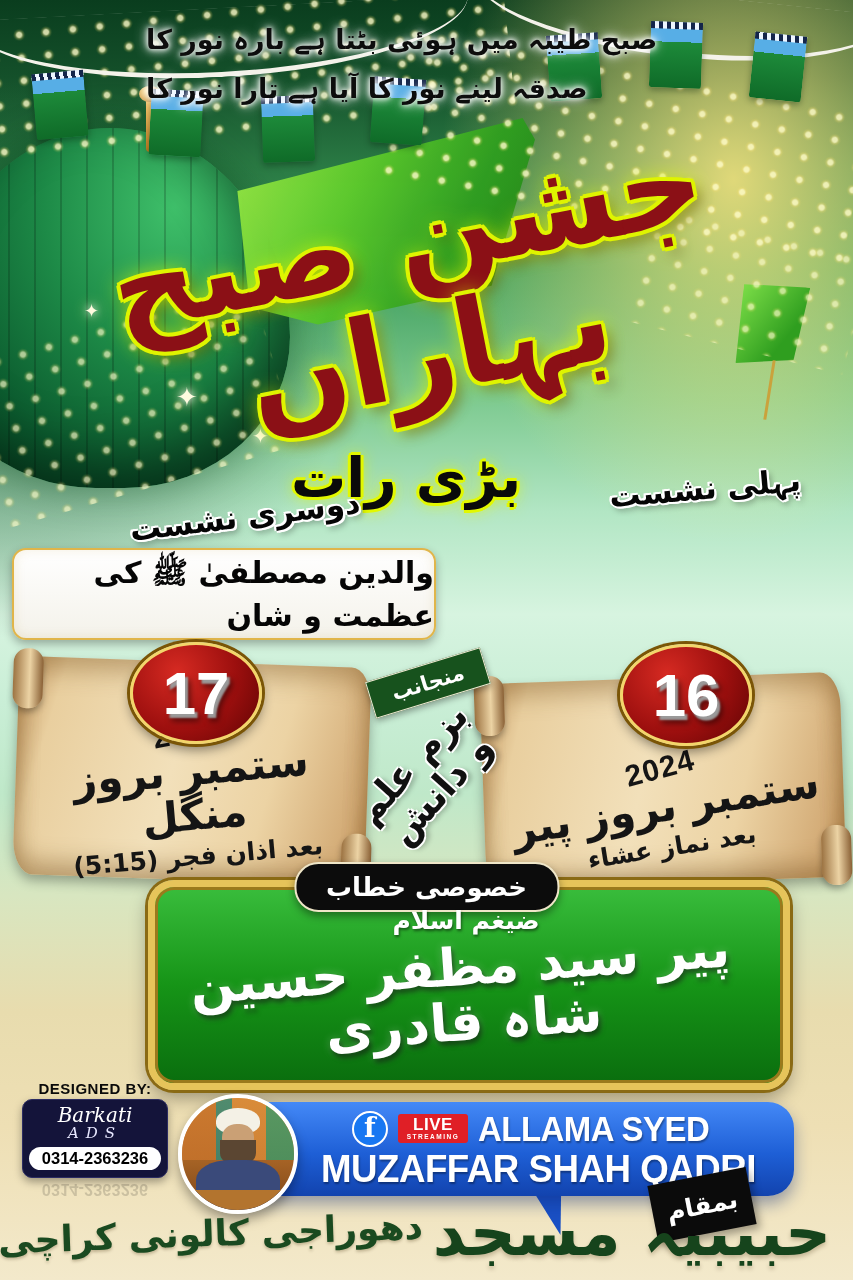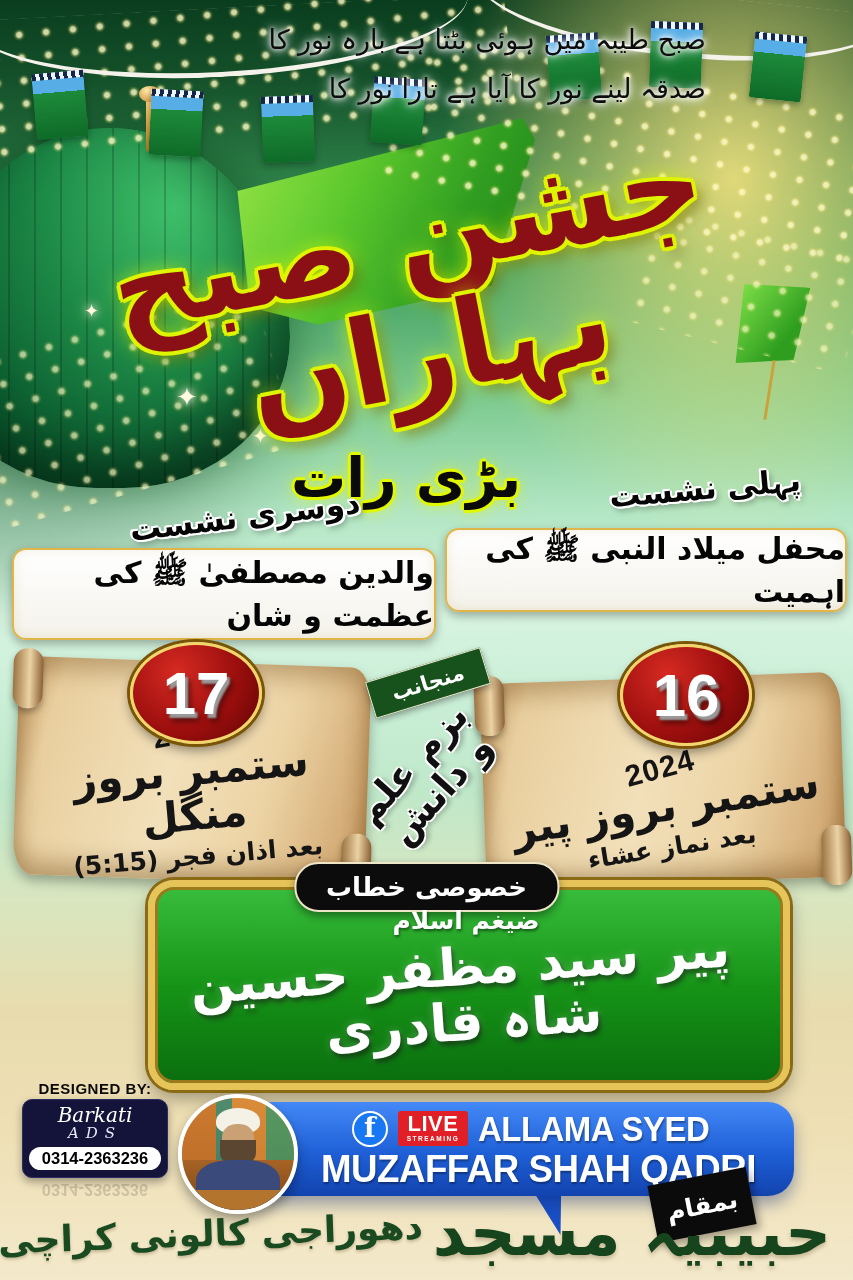--- a/index.html
+++ b/index.html
@@ -34,22 +34,22 @@
   .rope{border-bottom:5px solid #f4f2ea;border-radius:0 0 100% 100%/0 0 200% 200%;}
   .rope.r1{left:-30px;top:8px;width:500px;height:64px;transform:rotate(-3deg);}
   .rope.r2{left:470px;top:-6px;width:420px;height:58px;transform:rotate(6deg);}
   .bunt{width:52px;height:66px;border-radius:3px;
     background:linear-gradient(180deg,#bfe3ff 0 6px,#57aee6 6px 20px,#1d8a3a 20px,#0f6b28 100%);
     background-clip:padding-box;box-shadow:0 3px 6px rgba(0,30,10,.35);}
   .bunt::before{content:"";position:absolute;left:0;top:0;width:100%;height:7px;
     background:repeating-linear-gradient(90deg,#14254a 0 4px,#eef6ff 4px 8px);}
   .sparkle{color:#fffbe0;text-shadow:0 0 8px #fff,0 0 16px #ffe98a;font-size:26px;}
   
-  .couplet{left:146px;top:16px;width:560px;text-align:right;direction:rtl;color:#0d0d0d;
-    font-size:27px;font-weight:400;line-height:1.8;
+  .couplet{left:146px;top:16px;width:560px;text-align:left;direction:rtl;color:#0d0d0d;
+    font-size:27px;font-weight:700;line-height:1.8;
     text-shadow:0 0 5px #fff,0 0 9px #fff,0 0 14px rgba(255,255,255,.9);}
   .title{left:118px;top:128px;width:600px;height:330px;display:flex;align-items:center;justify-content:center;
     transform:rotate(-11deg);direction:rtl;text-align:center;color:#8b1016;
     font-size:118px;font-weight:900;line-height:1.0;
     text-shadow:4px 0 0 #dff400,-4px 0 0 #dff400,0 4px 0 #dff400,0 -4px 0 #dff400,
       3px 3px 0 #dff400,-3px 3px 0 #dff400,3px -3px 0 #dff400,-3px -3px 0 #dff400,
       0 0 22px rgba(222,255,0,.9),6px 8px 14px rgba(40,0,0,.45);}
   .subtitle{left:166px;top:446px;width:480px;text-align:center;direction:rtl;color:#0a0a0a;
     font-size:55px;font-weight:900;letter-spacing:6px;
     text-shadow:3px 0 0 #e2f800,-3px 0 0 #e2f800,0 3px 0 #e2f800,0 -3px 0 #e2f800,
@@ -120,21 +120,21 @@
     background:linear-gradient(180deg,#4489f7 0%,#1e5fd6 55%,#1243ae 100%);
     box-shadow:0 8px 16px rgba(10,40,120,.4);display:flex;flex-direction:column;align-items:center;justify-content:center;padding-left:70px;box-sizing:border-box;}
   .bar-tail{left:540px;top:1192px;width:0;height:0;border-left:16px solid transparent;border-right:10px solid transparent;
     border-top:44px solid #1a50c4;transform:rotate(-12deg);}
   .live-row{display:flex;align-items:center;gap:10px;}
   .fb-icon{width:36px;height:36px;border-radius:50%;background:#1877f2;border:2px solid #fff;color:#fff;
     display:flex;align-items:center;justify-content:center;font-family:"DejaVu Serif",serif;
     font-size:27px;font-weight:900;line-height:1;padding-bottom:3px;box-sizing:border-box;}
   .live-badge{background:#e01f26;color:#fff;padding:2px 9px 3px;border-radius:3px;text-align:center;
     font-family:"Liberation Sans",sans-serif;line-height:1;}
-  .live-word{font-size:22px;font-weight:900;letter-spacing:.5px;}
+  .live-word{font-size:17px;font-weight:900;letter-spacing:.5px;}
   .streaming-word{font-size:6.5px;font-weight:700;letter-spacing:1.5px;margin-top:1px;}
   .live-name1{color:#fff;font-family:"Liberation Sans",sans-serif;font-size:35px;font-weight:900;
     letter-spacing:-.5px;transform:scaleX(.94);transform-origin:left;text-shadow:1px 2px 2px rgba(0,0,0,.35);}
   .live-name2{color:#fff;font-family:"Liberation Sans",sans-serif;font-size:39px;font-weight:900;line-height:1.05;
     letter-spacing:-.5px;transform:scaleX(.94);text-shadow:1px 2px 2px rgba(0,0,0,.35);}
   .photo{left:178px;top:1094px;width:112px;height:112px;border-radius:50%;border:4px solid #fff;overflow:hidden;
     background:linear-gradient(180deg,#d9913f 0%,#b06a28 45%,#7c4518 100%);box-shadow:0 6px 12px rgba(0,0,0,.35);}
   .photo .backdrop{position:absolute;left:0;top:0;width:100%;height:55%;
     background:linear-gradient(90deg,#c8742c 0 30%,#2e8a7a 30% 45%,#d98a38 45% 75%,#3a9a6a 75%);opacity:.8;}
   .photo .turban{position:absolute;left:34px;top:10px;width:44px;height:26px;border-radius:50% 50% 40% 40%;background:#f4f1e6;}
@@ -181,23 +181,20 @@
 
   <div class="abs couplet">
     <div>صبح طیبہ میں ہوئی بٹتا ہے بارہ نور کا</div>
     <div>صدقہ لینے نور کا آیا ہے تارا نور کا</div>
   </div>
 
   <div class="abs title">جشن صبح بہاراں</div>
   <div class="abs subtitle">بڑی رات</div>
 
   <div class="abs session-label lbl1">پہلی نشست</div>
-  <div class="abs session-box box1">
-    <span>محفل میلاد النبی ﷺ کی اہمیت</span>
-  </div>
   <div class="abs session-label lbl2">دوسری نشست</div>
   <div class="abs session-box box2">
     <span>والدین مصطفیٰ ﷺ کی عظمت و شان</span>
   </div>
 
   <div class="abs scroll scr16">
     <div class="scroll-text">
       <div class="scroll-year">2024</div>
       <div class="scroll-main">ستمبر بروز پیر</div>
       <div class="scroll-time">بعد نماز عشاء</div>

